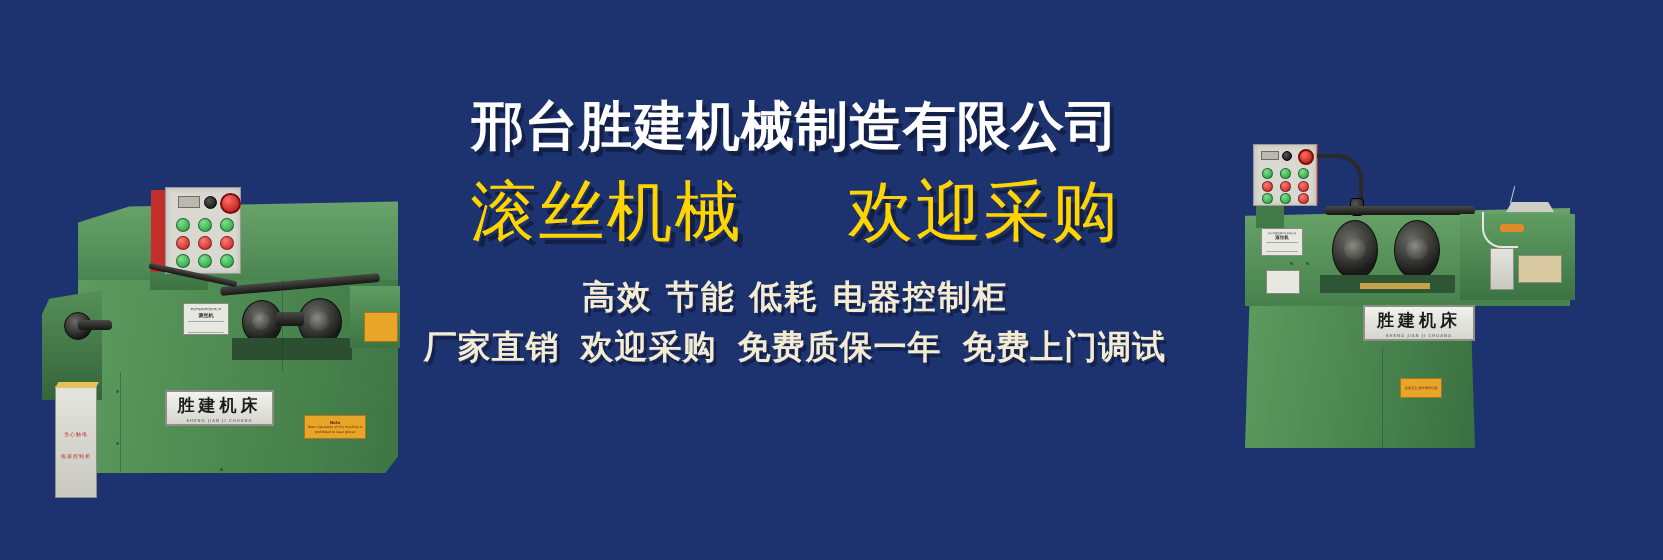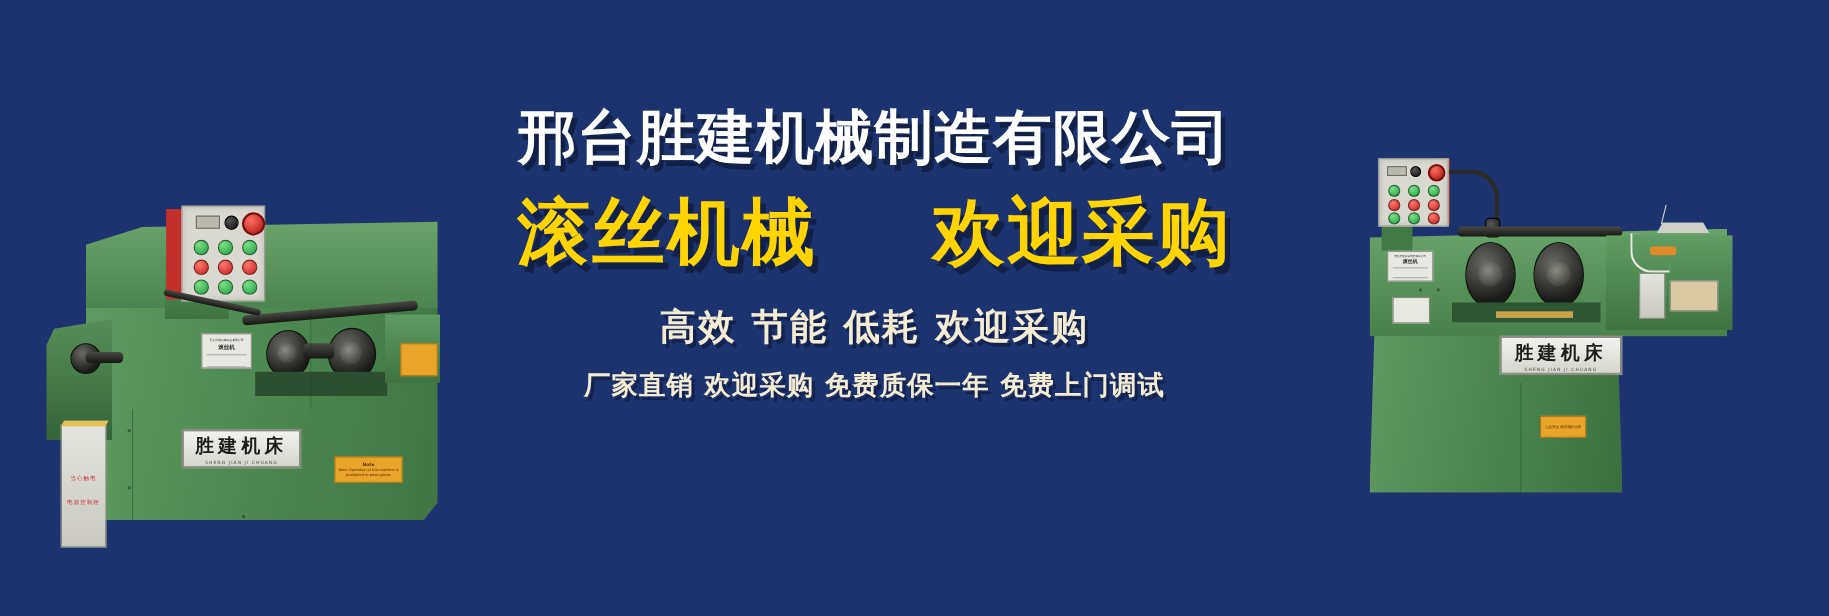--- a/index.html
+++ b/index.html
@@ -39,42 +39,43 @@
     margin-top: 16px;
     display: flex;
     justify-content: center;
     align-items: baseline;
     gap: 105px;
     white-space: nowrap;
   }
   .headline span {
     font-size: 66px;
     line-height: 78px;
-    font-weight: bold;
+    font-weight: normal;
     color: #ffd400;
     letter-spacing: 2px;
     text-shadow: 5px 6px 0 rgba(10,16,40,.55);
   }
   .sub-line {
     color: #f4ecd2;
     font-weight: bold;
     white-space: nowrap;
     text-shadow: 3px 4px 0 rgba(10,16,40,.5);
   }
   .sub-line-1 {
     margin-top: 26px;
     font-size: 33px;
     line-height: 40px;
     letter-spacing: 2px;
   }
   .sub-line-2 {
     margin-top: 13px;
-    font-size: 24px;
+    font-size: 33px;
     line-height: 40px;
     letter-spacing: 1px;
+    font-family: Liberation Mono, monospace;
   }
 
   
   .machine { position: absolute; z-index: 10; }
   .green      { background: #4e8b52; }
   .green-d    { background: #3d7342; }
   .green-dd   { background: #2f5c36; }
 
   .panel-box {
     position: absolute;
@@ -329,17 +330,17 @@
     <div class="bolt" style="left:130px; top:142px;"></div>
     <div class="bolt" style="left:146px; top:142px;"></div>
   </div>
 
   <div class="text-block">
     <div class="company-name">邢台胜建机械制造有限公司</div>
     <div class="headline">
       <span>滚丝机械</span>
       <span>欢迎采购</span>
     </div>
-    <div class="sub-line sub-line-1">高效  节能  低耗  欢迎采购</div>
+    <div class="sub-line sub-line-1">高效  节能  低耗  电器控制柜</div>
     <div class="sub-line sub-line-2">厂家直销  欢迎采购  免费质保一年  免费上门调试</div>
   </div>
 
 </div>
 
 </body></html>

